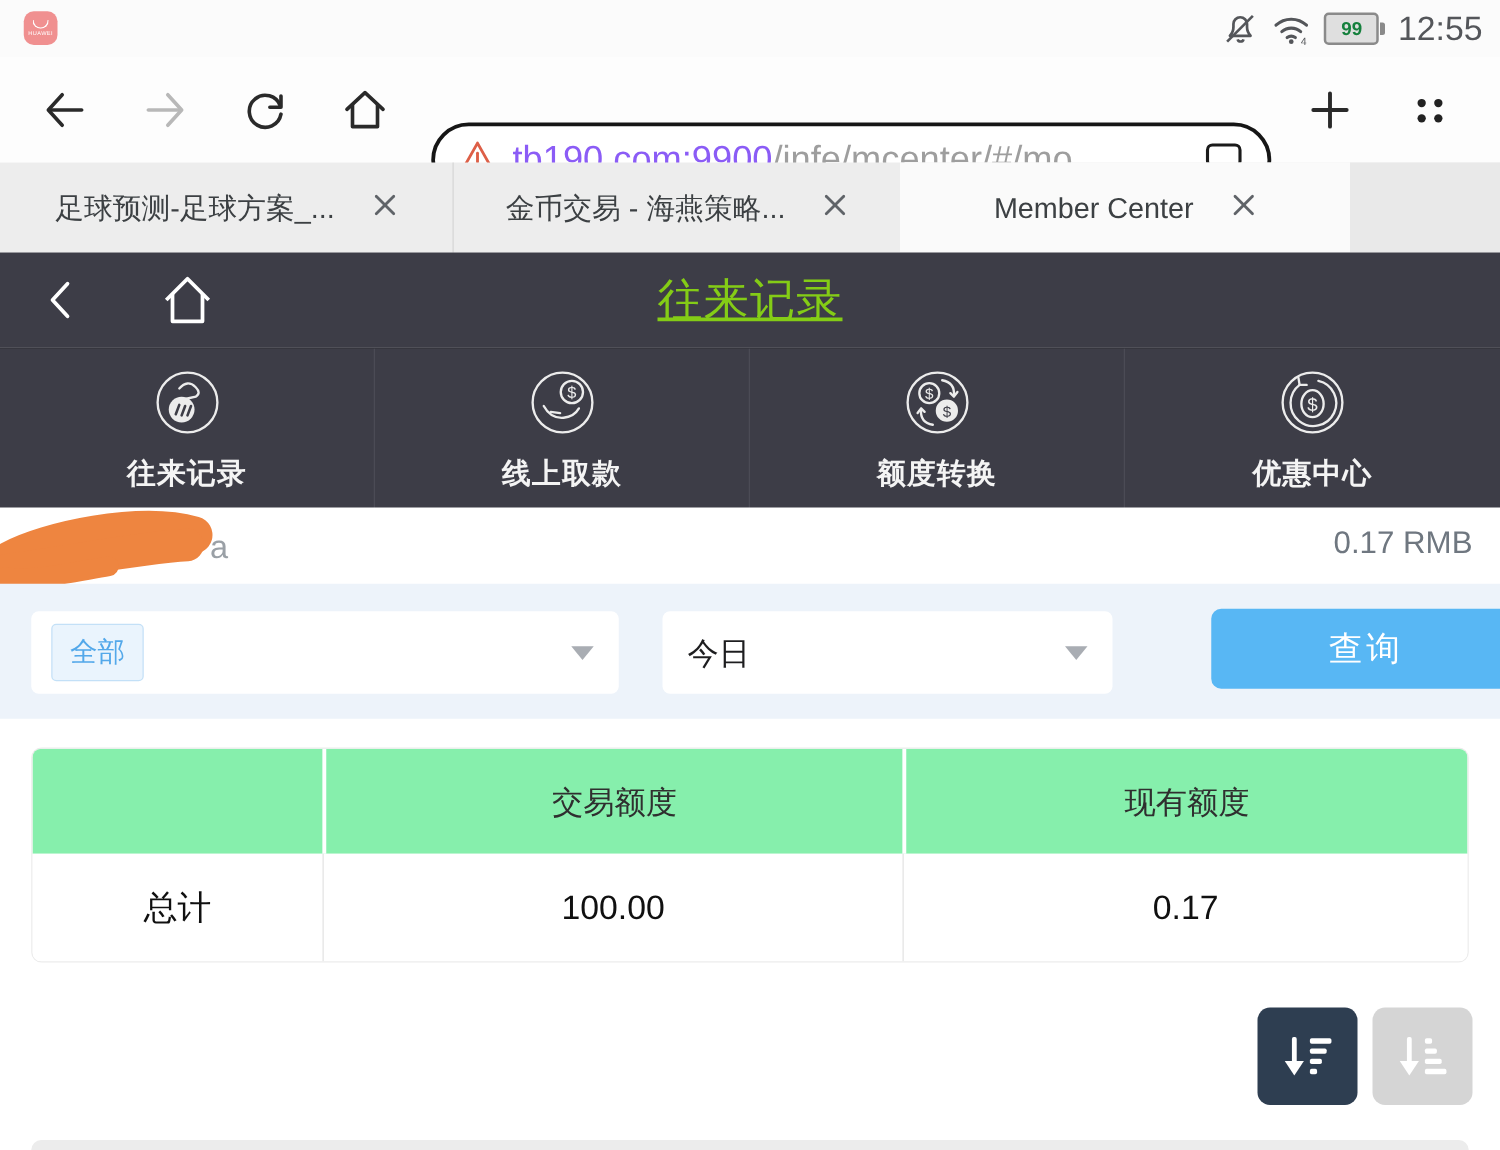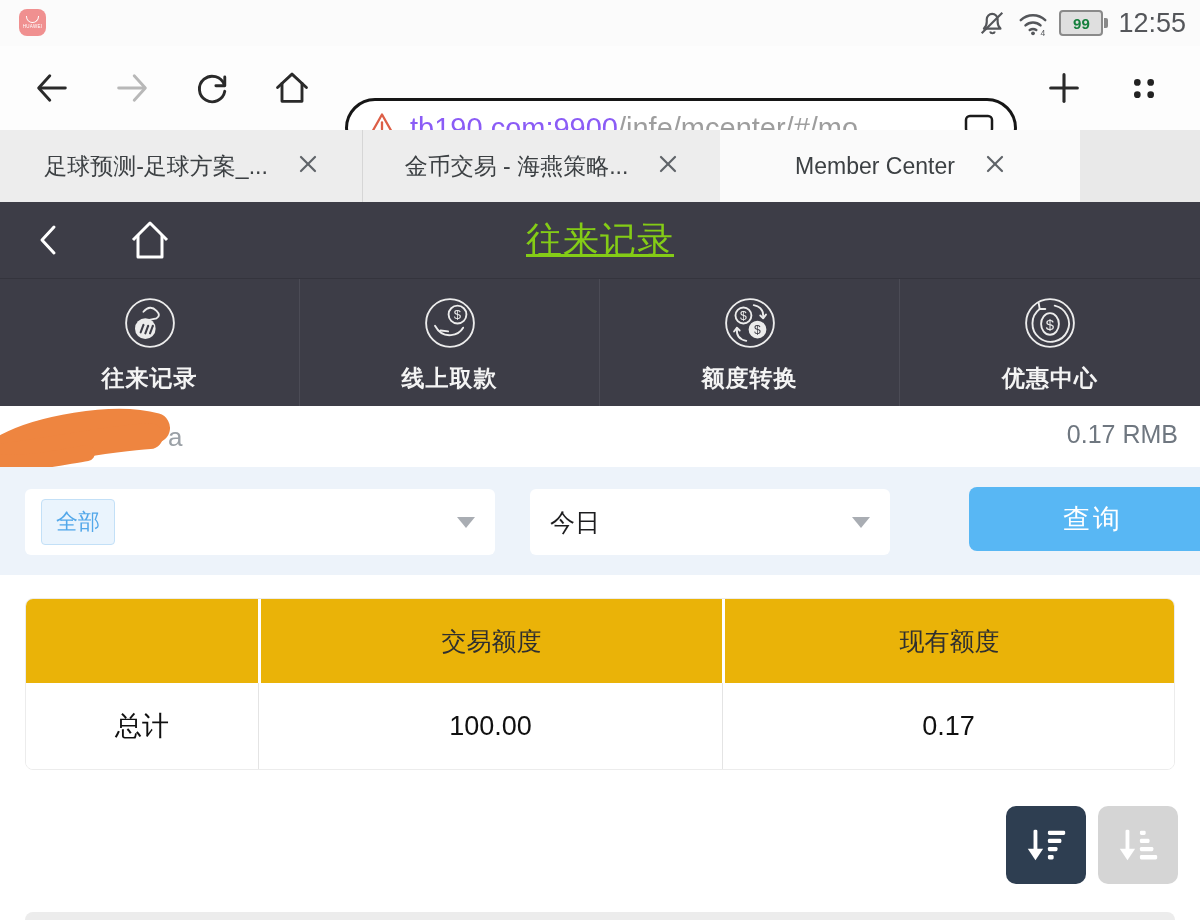--- a/index.html
+++ b/index.html
@@ -63,21 +63,21 @@
     font-size:22px;padding:7px 14px;}
   .select-date .value{font-size:25px;color:#1d1d1f;}
   .caret{margin-left:auto;width:0;height:0;border-left:9px solid transparent;border-right:9px solid transparent;
     border-top:11px solid #a9adb3;}
   .query-btn{position:absolute;left:925px;top:20px;width:248px;height:64px;background:#58b7f4;border:none;
     border-radius:8px;color:#fff;font-size:27px;letter-spacing:3px;cursor:pointer;font-family:inherit;margin-left:44px;}
   
   .table-card{position:absolute;left:25px;top:598px;width:1150px;border-radius:8px;overflow:hidden;
     border:1px solid #ececec;box-sizing:border-box;}
   .t-row{display:grid;grid-template-columns:232px 464px 452px;}
-  .t-head .t-cell{background:#eab308;height:84px;display:flex;align-items:center;justify-content:center;
+  .t-head .t-cell{background:#86efac;height:84px;display:flex;align-items:center;justify-content:center;
     font-size:25px;color:#2f2f2f;}
   .t-head .t-cell + .t-cell{border-left:3px solid #fff;}
   .t-body .t-cell{background:#fff;height:86px;display:flex;align-items:center;justify-content:center;
     font-size:27px;color:#101010;}
   .t-body .t-cell + .t-cell{border-left:1px solid #e4e4e4;}
   
   .sort-group{position:absolute;top:806px;right:22px;display:flex;gap:12px;}
   .sort-btn{width:80px;height:78px;border:none;border-radius:10px;display:flex;align-items:center;
     justify-content:center;cursor:pointer;padding:0;}
   .sort-desc{background:#2e3e51;}

